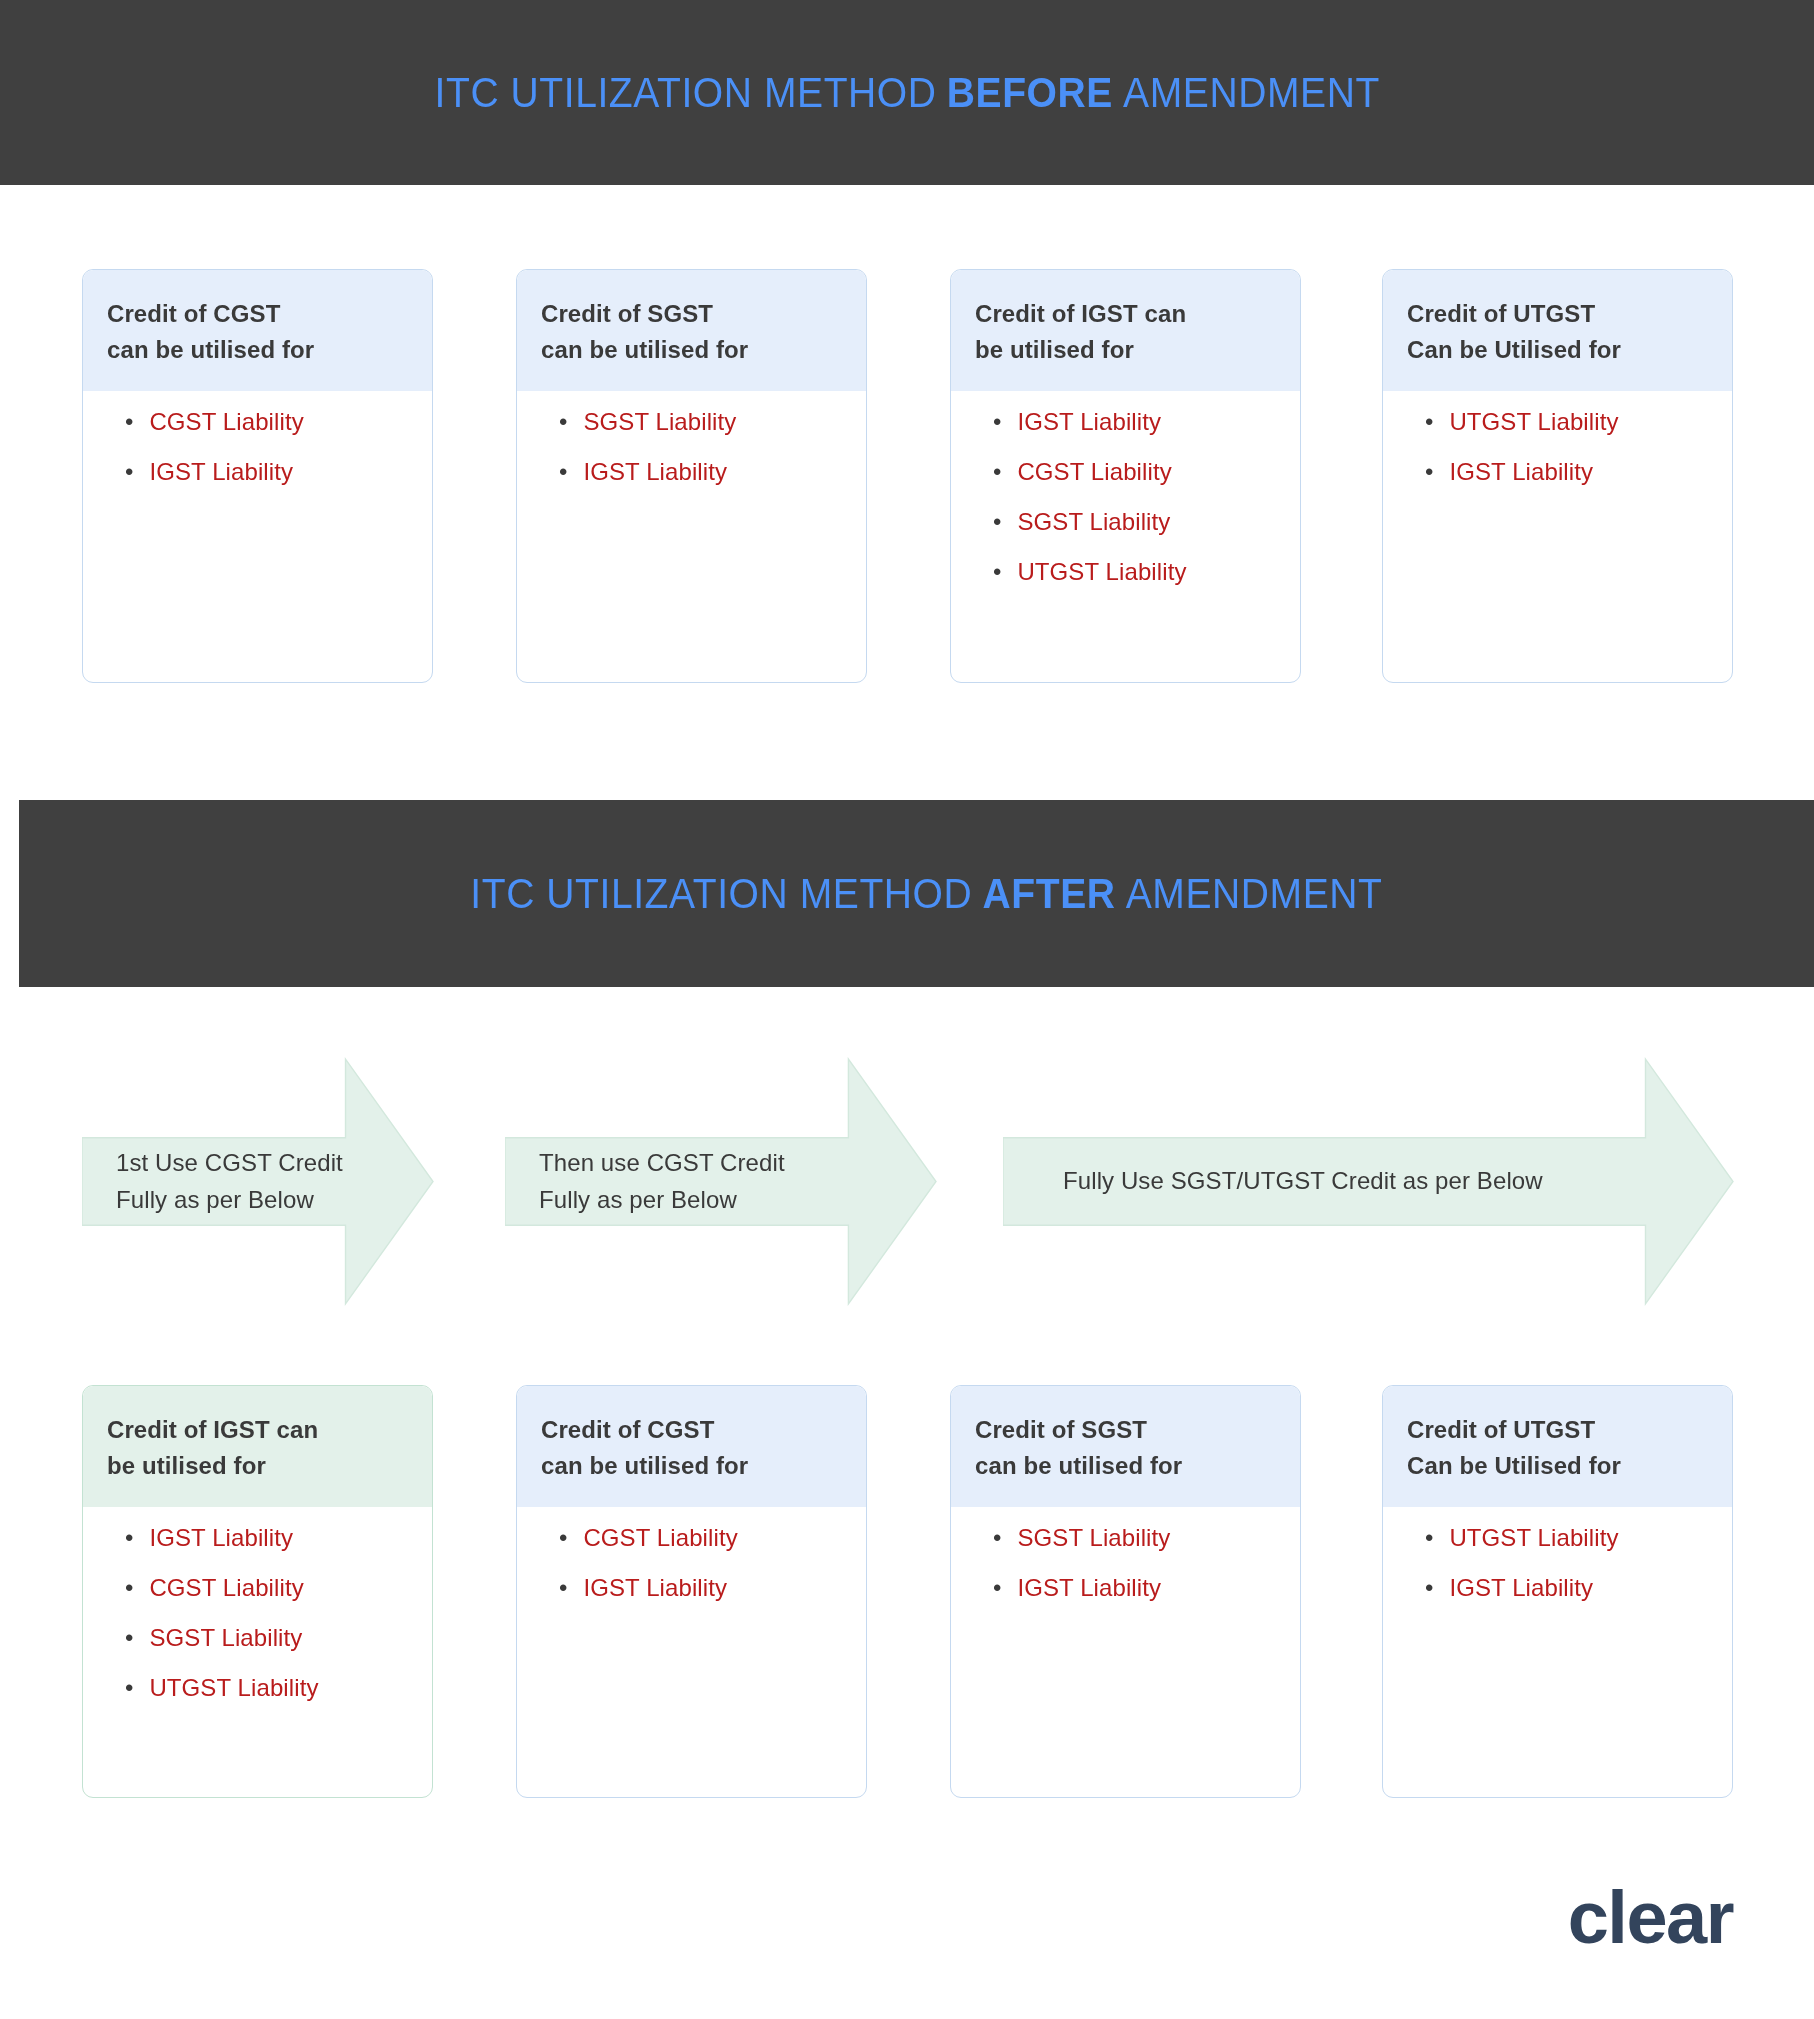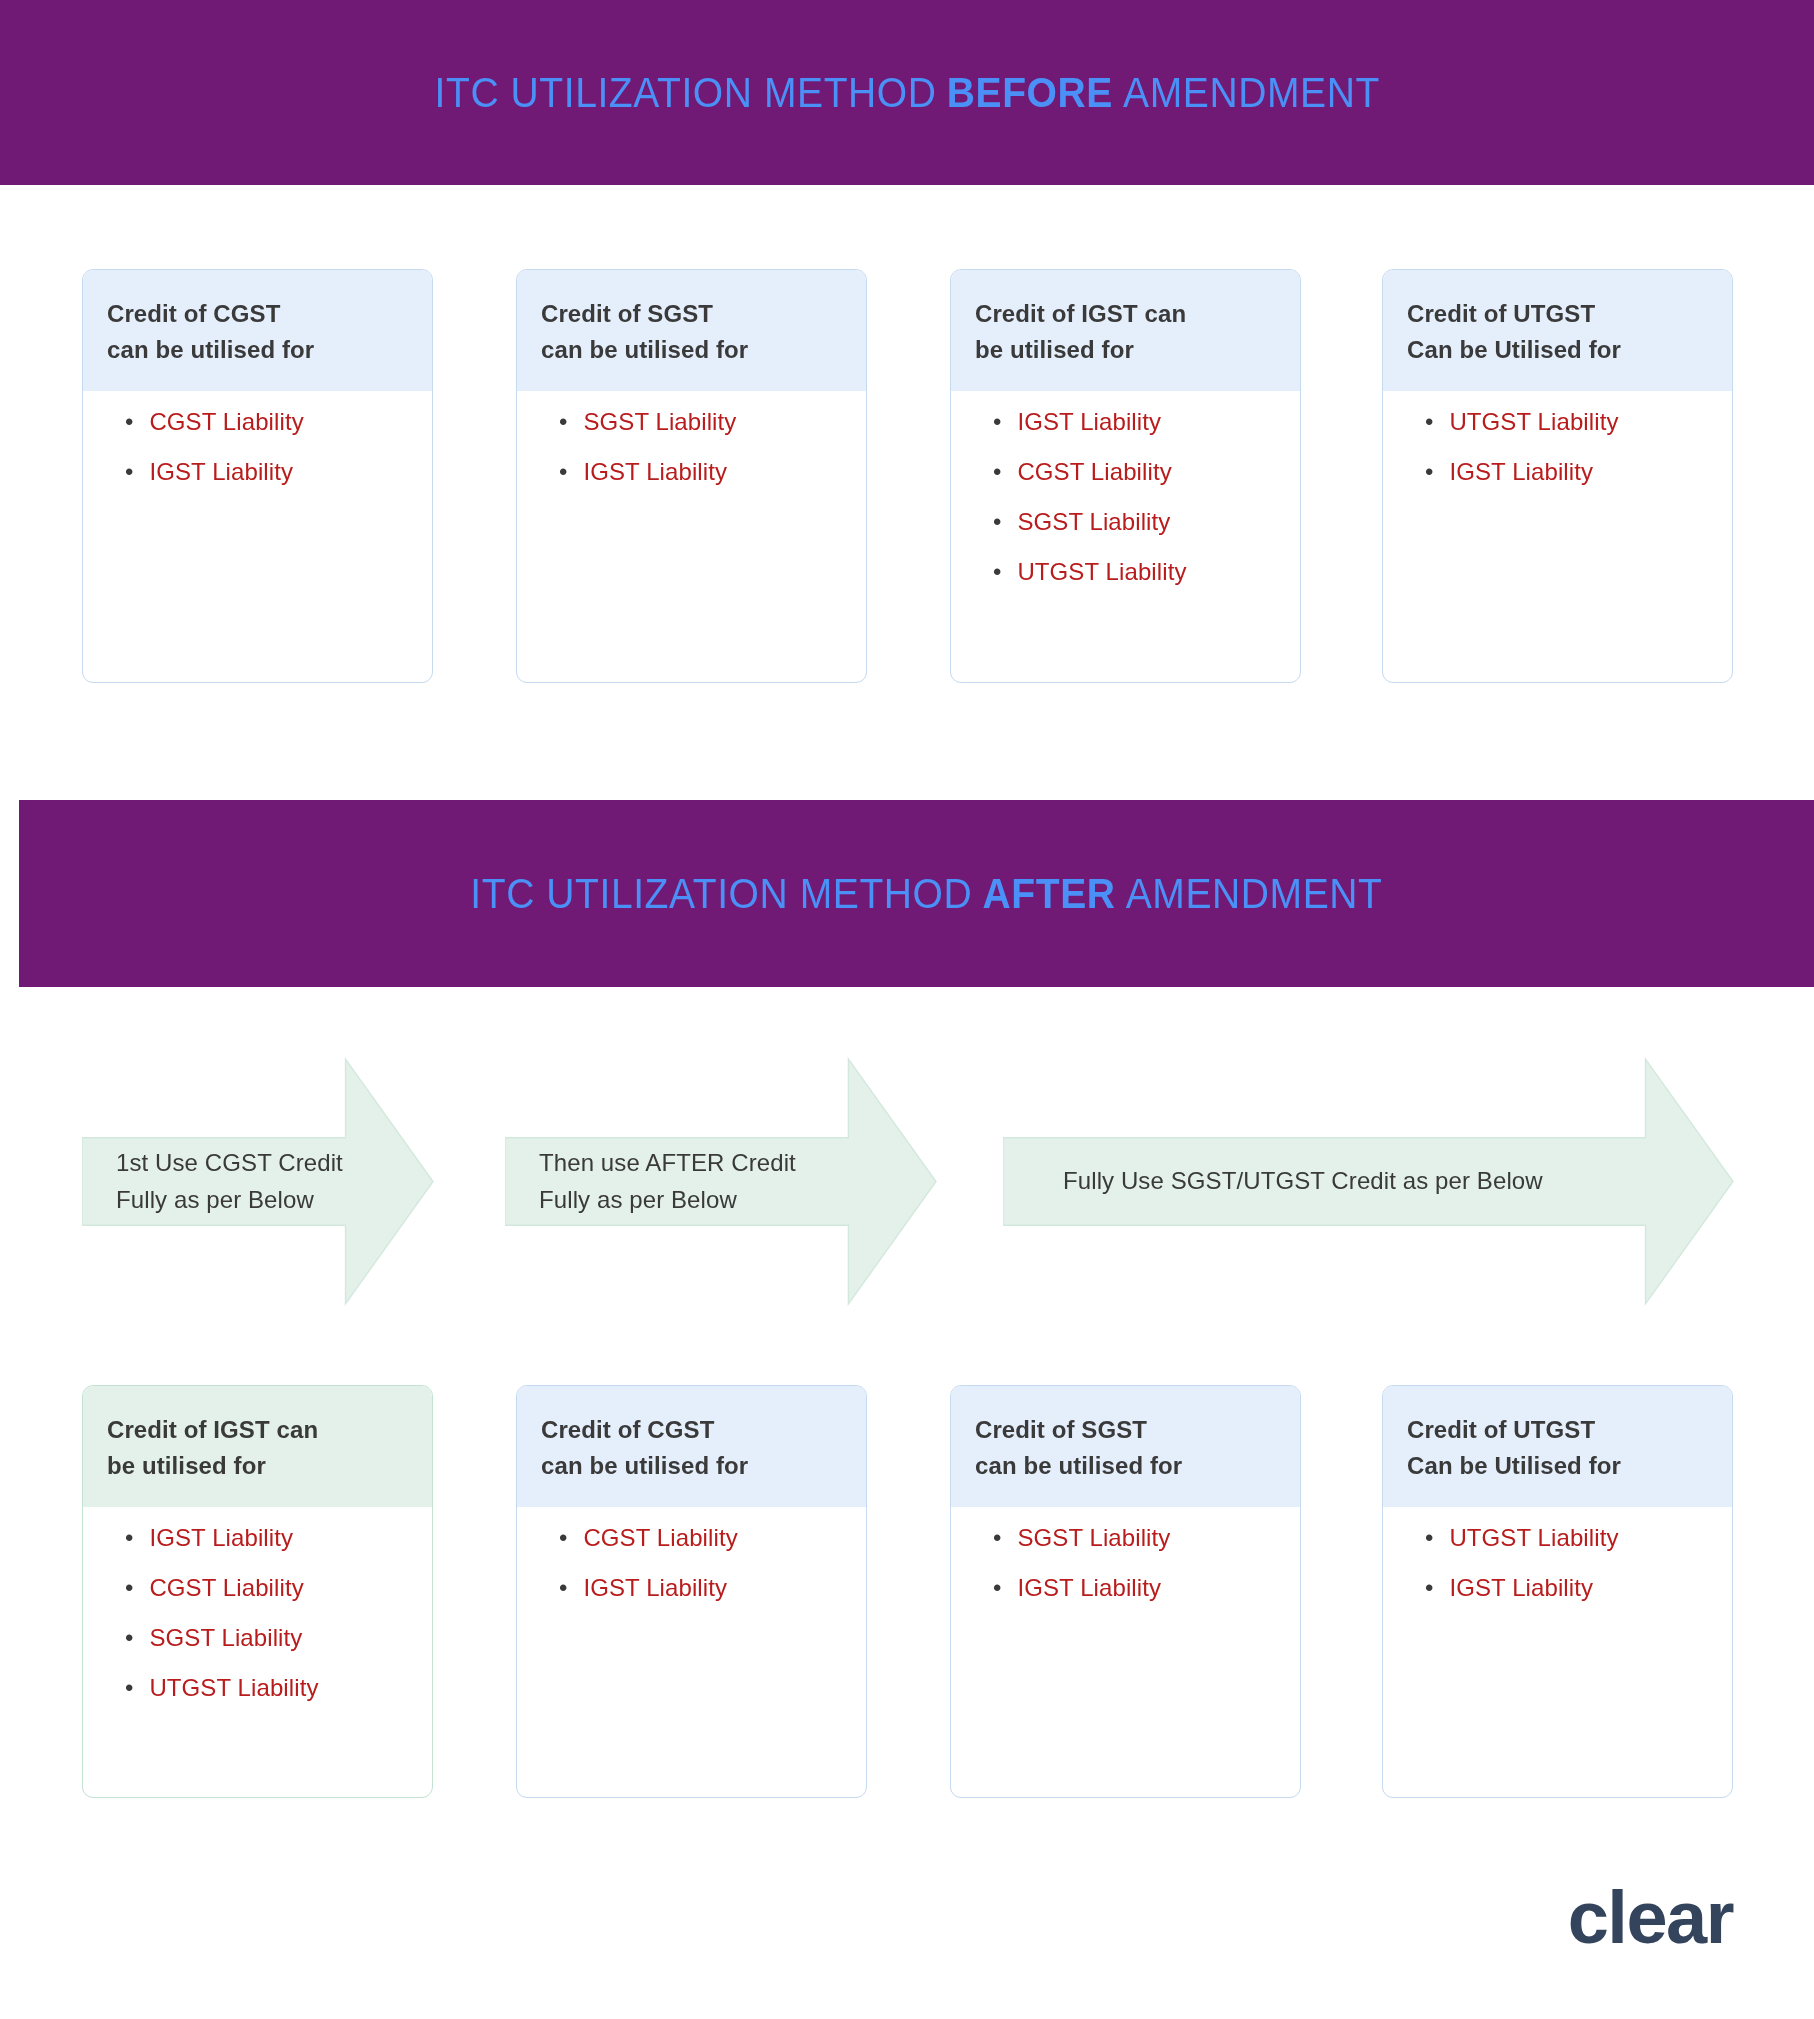--- a/index.html
+++ b/index.html
@@ -9,21 +9,21 @@
     font-family:"Liberation Sans","DejaVu Sans",sans-serif;
     -webkit-font-smoothing:antialiased;
     position:relative;
     overflow:hidden;
   }
   .canvas{position:relative;width:1815px;height:2020px;}
 
   
   .banner{
     position:absolute;left:0;width:1815px;
-    background:#701a75;
+    background:#404040;
     display:flex;align-items:center;justify-content:center;
   }
   #banner-before{top:0;height:185px;}
   #banner-after{top:800px;height:187px;margin-left:19px;}
 
   .banner-title{
     color:#4b90f7;
     font-size:42px;
     letter-spacing:0.6px;
     text-transform:uppercase;
@@ -219,21 +219,21 @@
       <div>1st Use CGST Credit</div>
       <div>Fully as per Below</div>
     </div>
   </div>
 
   <div class="arrow" style="left:505px;top:1057px;width:433px;">
     <svg width="433" height="249" viewBox="0 0 435 250">
       <path d="M0 81 L345 81 L345 2 L433 125 L345 248 L345 169 L0 169 Z" fill="#e3f1ea" stroke="#d3e8dd" stroke-width="1.4"></path>
     </svg>
     <div class="arrow-label">
-      <div>Then use AFTER Credit</div>
+      <div>Then use CGST Credit</div>
       <div>Fully as per Below</div>
     </div>
   </div>
 
   <div class="arrow" style="left:1003px;top:1057px;width:732px;">
     <svg width="732" height="249" viewBox="0 0 736 250">
       <path d="M0 81 L646 81 L646 2 L734 125 L646 248 L646 169 L0 169 Z" fill="#e3f1ea" stroke="#d3e8dd" stroke-width="1.4"></path>
     </svg>
     <div class="arrow-label" style="left:60px;">
       <div>Fully Use SGST/UTGST Credit as per Below</div>

